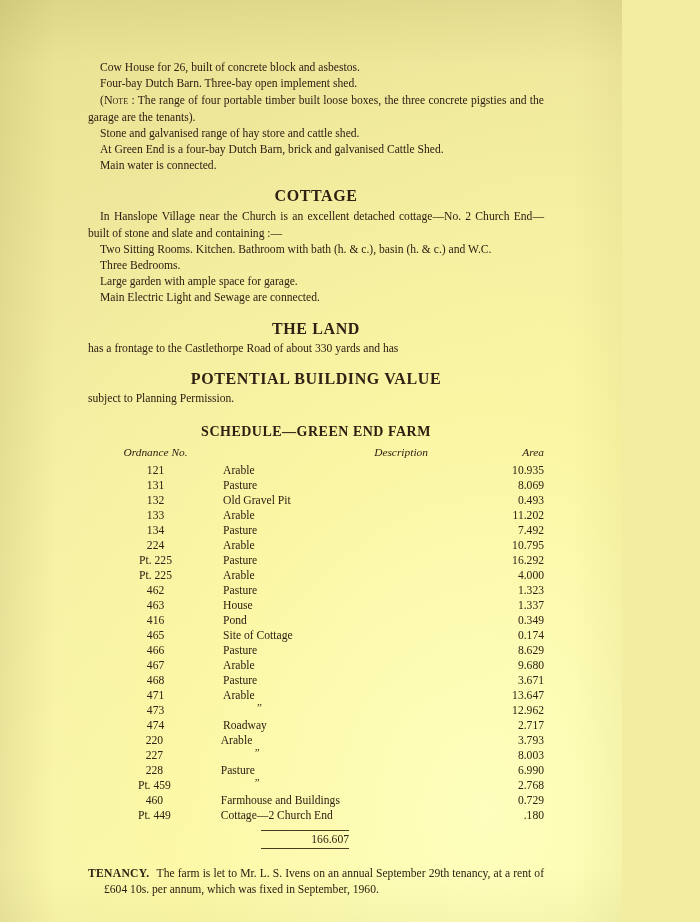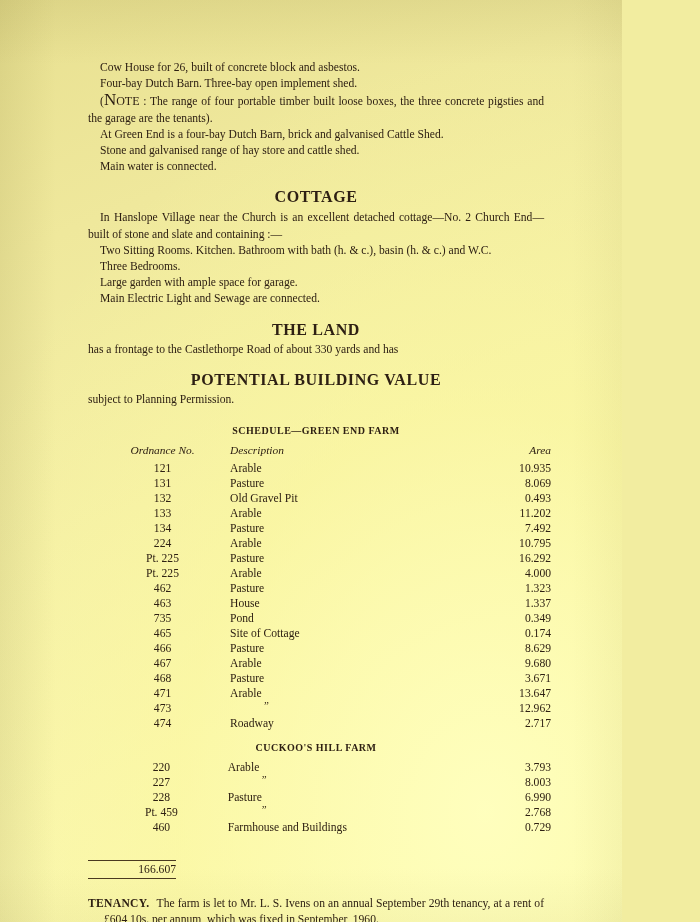--- a/index.html
+++ b/index.html
@@ -45,56 +45,56 @@
     margin: 0;
     white-space: nowrap;
   }
   .line.wrap {
     white-space: normal;
     text-align: justify;
     text-indent: 12px;
   }
   .smallcaps {
     font-variant: small-caps;
-    font-size: 17px;
+    font-size: 12px;
   }
 
   h2.heading {
     font-size: 16px;
     font-weight: bold;
     text-align: center;
     letter-spacing: 0.6px;
     margin: 13px 0 4px 0;
   }
   h2.heading.tight {
     margin-bottom: 3px;
   }
   h2.sched {
-    font-size: 10px;
+    font-size: 14px;
     font-weight: bold;
     text-align: center;
     letter-spacing: 0.5px;
     margin: 17px 0 5px 0;
   }
   h2.sched.sub {
     margin: 11px 0 2px 0;
   }
 
   .leadtext {
     font-size: 11.6px;
     line-height: 16.2px;
     margin: 0;
     text-indent: 0;
   }
 
   table.schedule {
     width: 100%;
     border-collapse: collapse;
     font-size: 11.6px;
-    margin: 7px;
+    margin: 0;
   }
   table.schedule td, table.schedule th {
     padding: 0;
     line-height: 15.0px;
     font-weight: normal;
   }
   th.col-ord, td.col-ord {
     width: 150px;
     text-align: center;
     padding-right: 0px;
@@ -108,38 +108,38 @@
     width: 130px;
     text-align: right;
     padding-right: 22px;
   }
   table.schedule th {
     font-style: italic;
     font-size: 11.4px;
     padding-bottom: 3px;
   }
   th.col-ord { text-align: center; }
-  th.col-desc { text-align: left; padding-left: 0; }
+  th.col-desc { text-align: right; padding-left: 0; }
   th.col-area { text-align: right; padding-right: 0; }
 
   td.ditto {
     padding-left: 55px;
     letter-spacing: 0;
   }
   .ditto-mark {
     display: inline-block;
     transform: translateY(-3px);
     padding-left: 34px;
     font-size: 11px;
   }
 
   .total-wrap {
     display: flex;
-    justify-content: flex-start;
-    margin-top: 25px;
+    justify-content: center;
+    margin-top: 7px;
   }
   .total-box {
     width: 88px;
     margin-right: 22px;
     text-align: right;
     font-size: 11.6px;
   }
   .rule {
     height: 0;
     border-top: 1px solid #4a3a20;
@@ -169,22 +169,22 @@
 </head>
 <body>
 
 <div id="page">
   <div id="content">
 
     <div>
       <p class="line">Cow House for 26, built of concrete block and asbestos.</p>
       <p class="line">Four-bay Dutch Barn.    Three-bay open implement shed.</p>
       <p class="line wrap">(<span class="smallcaps">Note</span> : The range of four portable timber built loose boxes, the three concrete pigsties and the garage are the tenants).</p>
+      <p class="line">Stone and galvanised range of hay store and cattle shed.</p>
       <p class="line">At Green End is a four-bay Dutch Barn, brick and galvanised Cattle Shed.</p>
-      <p class="line">Stone and galvanised range of hay store and cattle shed.</p>
       <p class="line">Main water is connected.</p>
     </div>
 
     <div>
       <h2 class="heading">COTTAGE</h2>
       <p class="line wrap">In Hanslope Village near the Church is an excellent detached cottage—No. 2 Church End—built of stone and slate and containing :—</p>
       <p class="line">Two Sitting Rooms.    Kitchen.    Bathroom with bath (h. &amp; c.), basin (h. &amp; c.) and W.C.</p>
       <p class="line">Three Bedrooms.</p>
       <p class="line">Large garden with ample space for garage.</p>
       <p class="line">Main Electric Light and Sewage are connected.</p>
@@ -256,21 +256,21 @@
               <td class="col-ord">462</td>
               <td class="col-desc">Pasture</td>
               <td class="col-area">1.323</td>
             </tr>
             <tr>
               <td class="col-ord">463</td>
               <td class="col-desc">House</td>
               <td class="col-area">1.337</td>
             </tr>
             <tr>
-              <td class="col-ord">735</td>
+              <td class="col-ord">416</td>
               <td class="col-desc">Pond</td>
               <td class="col-area">0.349</td>
             </tr>
             <tr>
               <td class="col-ord">465</td>
               <td class="col-desc">Site of Cottage</td>
               <td class="col-area">0.174</td>
             </tr>
             <tr>
               <td class="col-ord">466</td>
@@ -298,21 +298,20 @@
               <td class="col-area">12.962</td>
             </tr>
             <tr>
               <td class="col-ord">474</td>
               <td class="col-desc">Roadway</td>
               <td class="col-area">2.717</td>
             </tr>
           </tbody>
       </table>
 
-      <h2 class="sched sub">CUCKOO'S HILL FARM</h2>
 
       <table class="schedule">
         <tbody id="cuckoos-body">
             <tr>
               <td class="col-ord">220</td>
               <td class="col-desc">Arable</td>
               <td class="col-area">3.793</td>
             </tr>
             <tr>
               <td class="col-ord">227</td>
@@ -326,20 +325,25 @@
             </tr>
             <tr>
               <td class="col-ord">Pt. 459</td>
               <td class="col-desc ditto"><span class="ditto-mark">”</span></td>
               <td class="col-area">2.768</td>
             </tr>
             <tr>
               <td class="col-ord">460</td>
               <td class="col-desc">Farmhouse and Buildings</td>
               <td class="col-area">0.729</td>
+            </tr>
+            <tr>
+              <td class="col-ord">Pt. 449</td>
+              <td class="col-desc">Cottage—2 Church End</td>
+              <td class="col-area">.180</td>
             </tr>
           </tbody>
       </table>
 
       <div class="total-wrap">
         <div class="total-box">
           <div class="rule"></div>
           <div>166.607</div>
           <div class="rule below"></div>
         </div>

